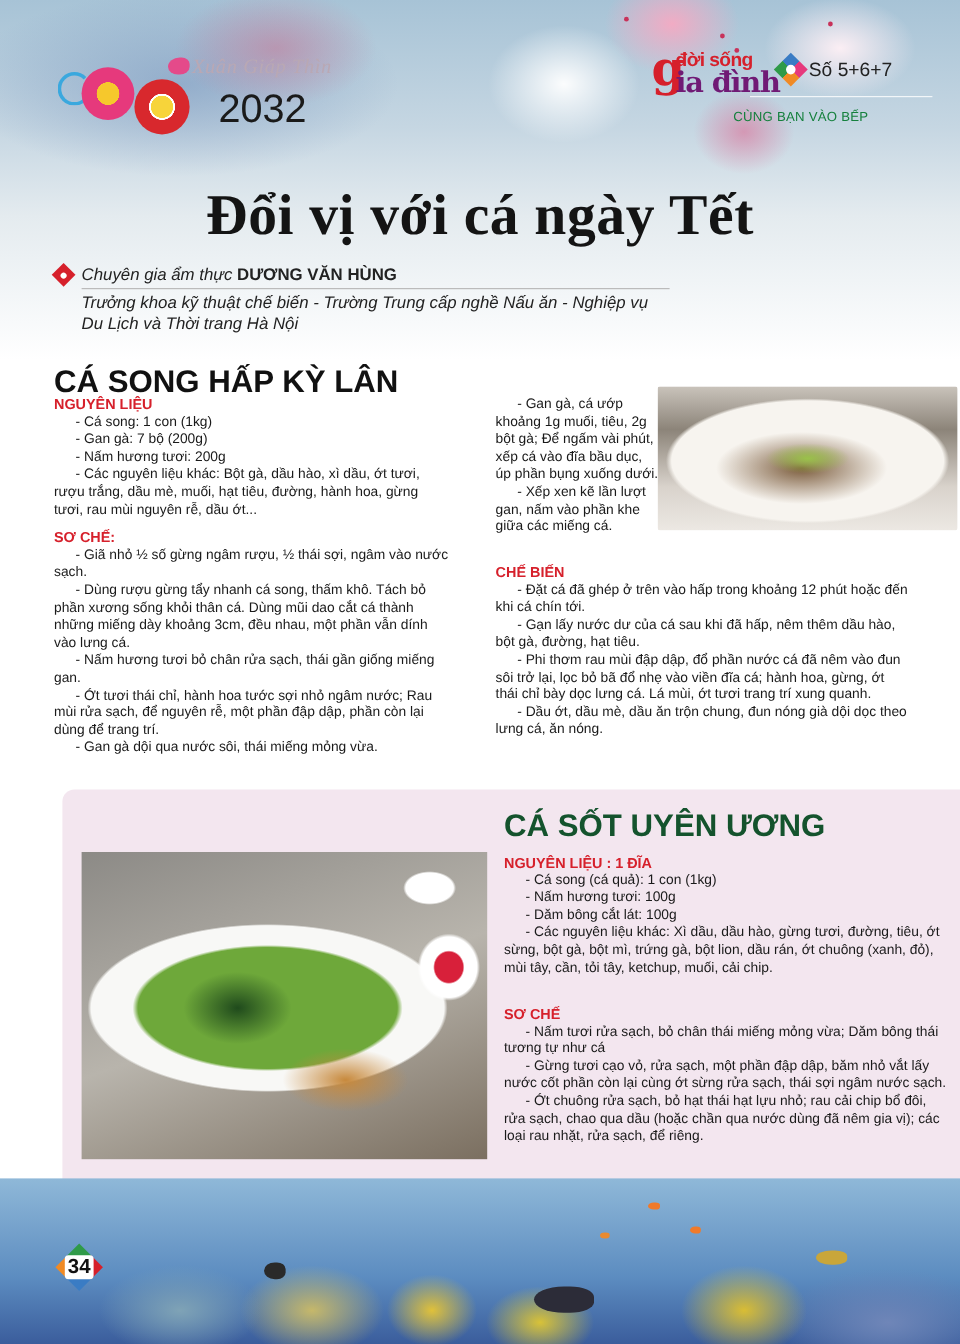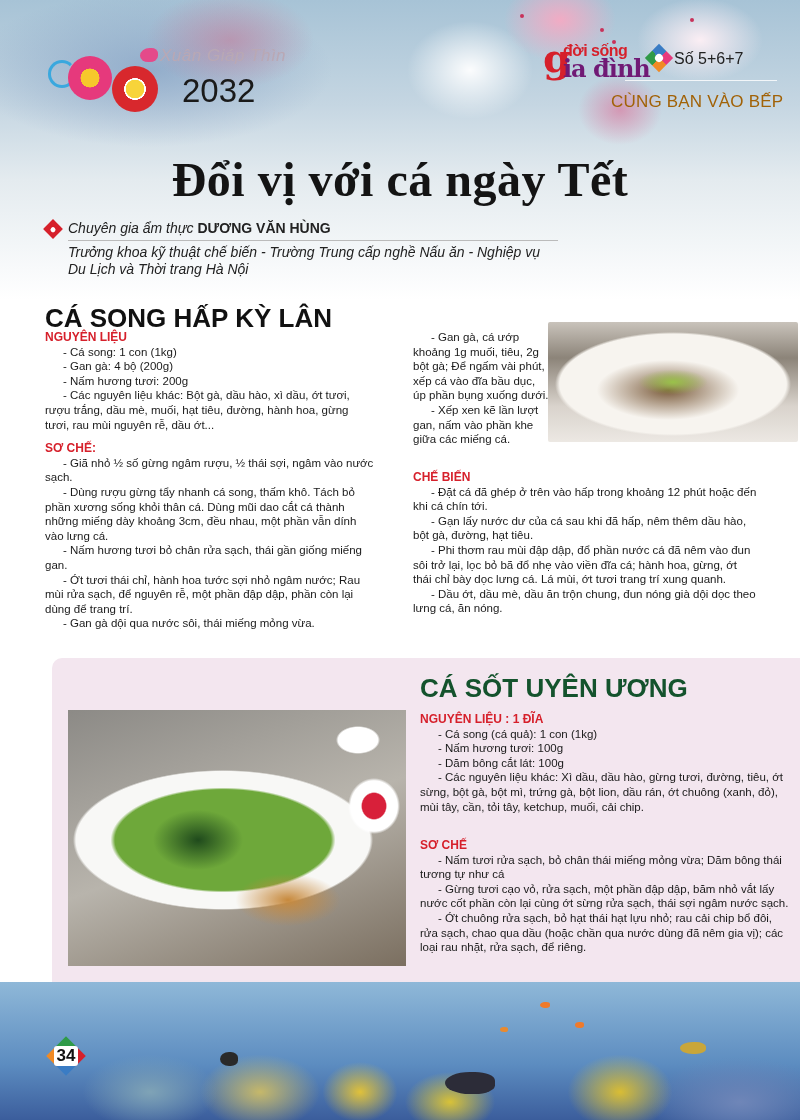--- a/index.html
+++ b/index.html
@@ -25,21 +25,21 @@
     .blossom-dot { position: absolute; border-radius: 50%; background: #c8325a; width: 4px; height: 4px; }
 
     
     .event-logo { position: absolute; left: 48px; top: 46px; width: 240px; height: 70px; }
     .event-flower { position: absolute; border-radius: 50%; }
     .event-flower.pink { left: 20px; top: 10px; width: 44px; height: 44px; background: radial-gradient(circle, #f6c82c 0 30%, #e6397c 31% 100%); }
     .event-flower.red { left: 64px; top: 20px; width: 46px; height: 46px; background: radial-gradient(circle, #f7d43a 0 28%, #ffffff 29% 33%, #d8282d 34% 100%); }
     .event-swirl { position: absolute; left: 0; top: 14px; width: 28px; height: 28px; border: 3px solid #3aa8de; border-radius: 50%; border-right-color: transparent; }
     .event-bird { position: absolute; left: 92px; top: 2px; width: 18px; height: 14px; background: #e44a8a; border-radius: 60% 40% 50% 50%; }
     .event-script {
-      position: absolute; left: 112px; top: 0px; font-family: Liberation Sans, sans-serif; font-style: italic;
+      position: absolute; left: 112px; top: 0px; font-family: Liberation Serif, serif; font-style: italic;
       font-size: 17px; color: #b9a8b4; letter-spacing: 0.5px;
     }
     .event-year {
       position: absolute; left: 134px; top: 26px; font-family: "Liberation Sans", sans-serif;
       font-size: 33px; font-weight: normal; color: #1a1a1a; letter-spacing: 0px;
     }
     .pub-logo { position: absolute; left: 543px; top: 42px; width: 230px; height: 70px; }
     .pub-brand-top {
       position: absolute; left: 20px; top: 0px; font-family: "Liberation Sans", sans-serif;
       font-size: 16px; font-weight: bold; color: #d6202b; letter-spacing: -0.5px;
@@ -51,21 +51,21 @@
     .pub-brand-bottom {
       position: absolute; left: 20px; top: 12px; font-family: "DejaVu Serif", serif;
       font-size: 24px; font-weight: bold; color: #701a75; letter-spacing: -1px;
     }
     .pub-badge { position: absolute; left: 106px; top: 6px; width: 20px; height: 20px; transform: rotate(45deg);
       background: conic-gradient(#e6397c 0 25%, #f08a24 0 50%, #2f9a48 0 75%, #3a7cc4 0 100%); }
     .pub-badge::after { content: ""; position: absolute; left: 6px; top: 6px; width: 8px; height: 8px; background: #fff; border-radius: 50%; }
     .pub-issue { position: absolute; left: 131px; top: 8px; font-size: 16px; color: #222; white-space: nowrap; }
     .pub-issue .small { font-size: 16px; }
     .pub-rule { position: absolute; left: 82px; top: 38px; width: 152px; height: 1px; background: rgba(255,255,255,0.8); }
-    .pub-section { position: absolute; left: 68px; top: 50px; font-size: 17px; color: #a16207; letter-spacing: 0.2px; white-space: nowrap; }
+    .pub-section { position: absolute; left: 68px; top: 50px; font-size: 11px; color: #15803d; letter-spacing: 0.2px; white-space: nowrap; }
 
     
     .main-title {
       position: absolute; left: 100px; top: 152px; width: 600px; text-align: center;
       font-family: Liberation Serif, serif; font-weight: bold; font-size: 48px; color: #141414;
       letter-spacing: 0.5px;
     }
     .byline { position: absolute; left: 46px; top: 220px; width: 500px; }
     .byline-mark { position: absolute; left: 0; top: 2px; width: 14px; height: 14px; background: #d6202b; transform: rotate(45deg); }
     .byline-mark::after { content: ""; position: absolute; left: 5px; top: 5px; width: 5px; height: 5px; background: #fff; border-radius: 50%; }
@@ -169,21 +169,21 @@
   <span class="byline-text"><span>Chuyên gia ẩm thực</span> <span class="byline-name">DƯƠNG VĂN HÙNG</span></span>
   <span class="byline-rule"></span>
 </div>
 <div class="affiliation">Trưởng khoa kỹ thuật chế biến - Trường Trung cấp nghề Nấu ăn - Nghiệp vụ Du Lịch và Thời trang Hà Nội</div>
 
 <h2 class="recipe1-title">CÁ SONG HẤP KỲ LÂN</h2>
 
 <div class="col col1">
   <div class="sec-head">NGUYÊN LIỆU</div>
   <p>- Cá song: 1 con (1kg)</p>
-  <p>- Gan gà: 4 bộ (200g)</p>
+  <p>- Gan gà: 7 bộ (200g)</p>
   <p>- Nấm hương tươi: 200g</p>
   <p>- Các nguyên liệu khác: Bột gà, dầu hào, xì dầu, ớt tươi, rượu trắng, dầu mè, muối, hạt tiêu, đường, hành hoa, gừng tươi, rau mùi nguyên rễ, dầu ớt...</p>
   <div class="gap"></div>
   <div class="sec-head">SƠ CHẾ:</div>
   <p>- Giã nhỏ ½ số gừng ngâm rượu, ½ thái sợi, ngâm vào nước sạch.</p>
   <p>- Dùng rượu gừng tẩy nhanh cá song, thấm khô. Tách bỏ phần xương sống khỏi thân cá. Dùng mũi dao cắt cá thành những miếng dày khoảng 3cm, đều nhau, một phần vẫn dính vào lưng cá.</p>
   <p>- Nấm hương tươi bỏ chân rửa sạch, thái gần giống miếng gan.</p>
   <p>- Ớt tươi thái chỉ, hành hoa tước sợi nhỏ ngâm nước; Rau mùi rửa sạch, để nguyên rễ, một phần đập dập, phần còn lại dùng để trang trí.</p>
   <p>- Gan gà dội qua nước sôi, thái miếng mỏng vừa.</p>
 </div>

